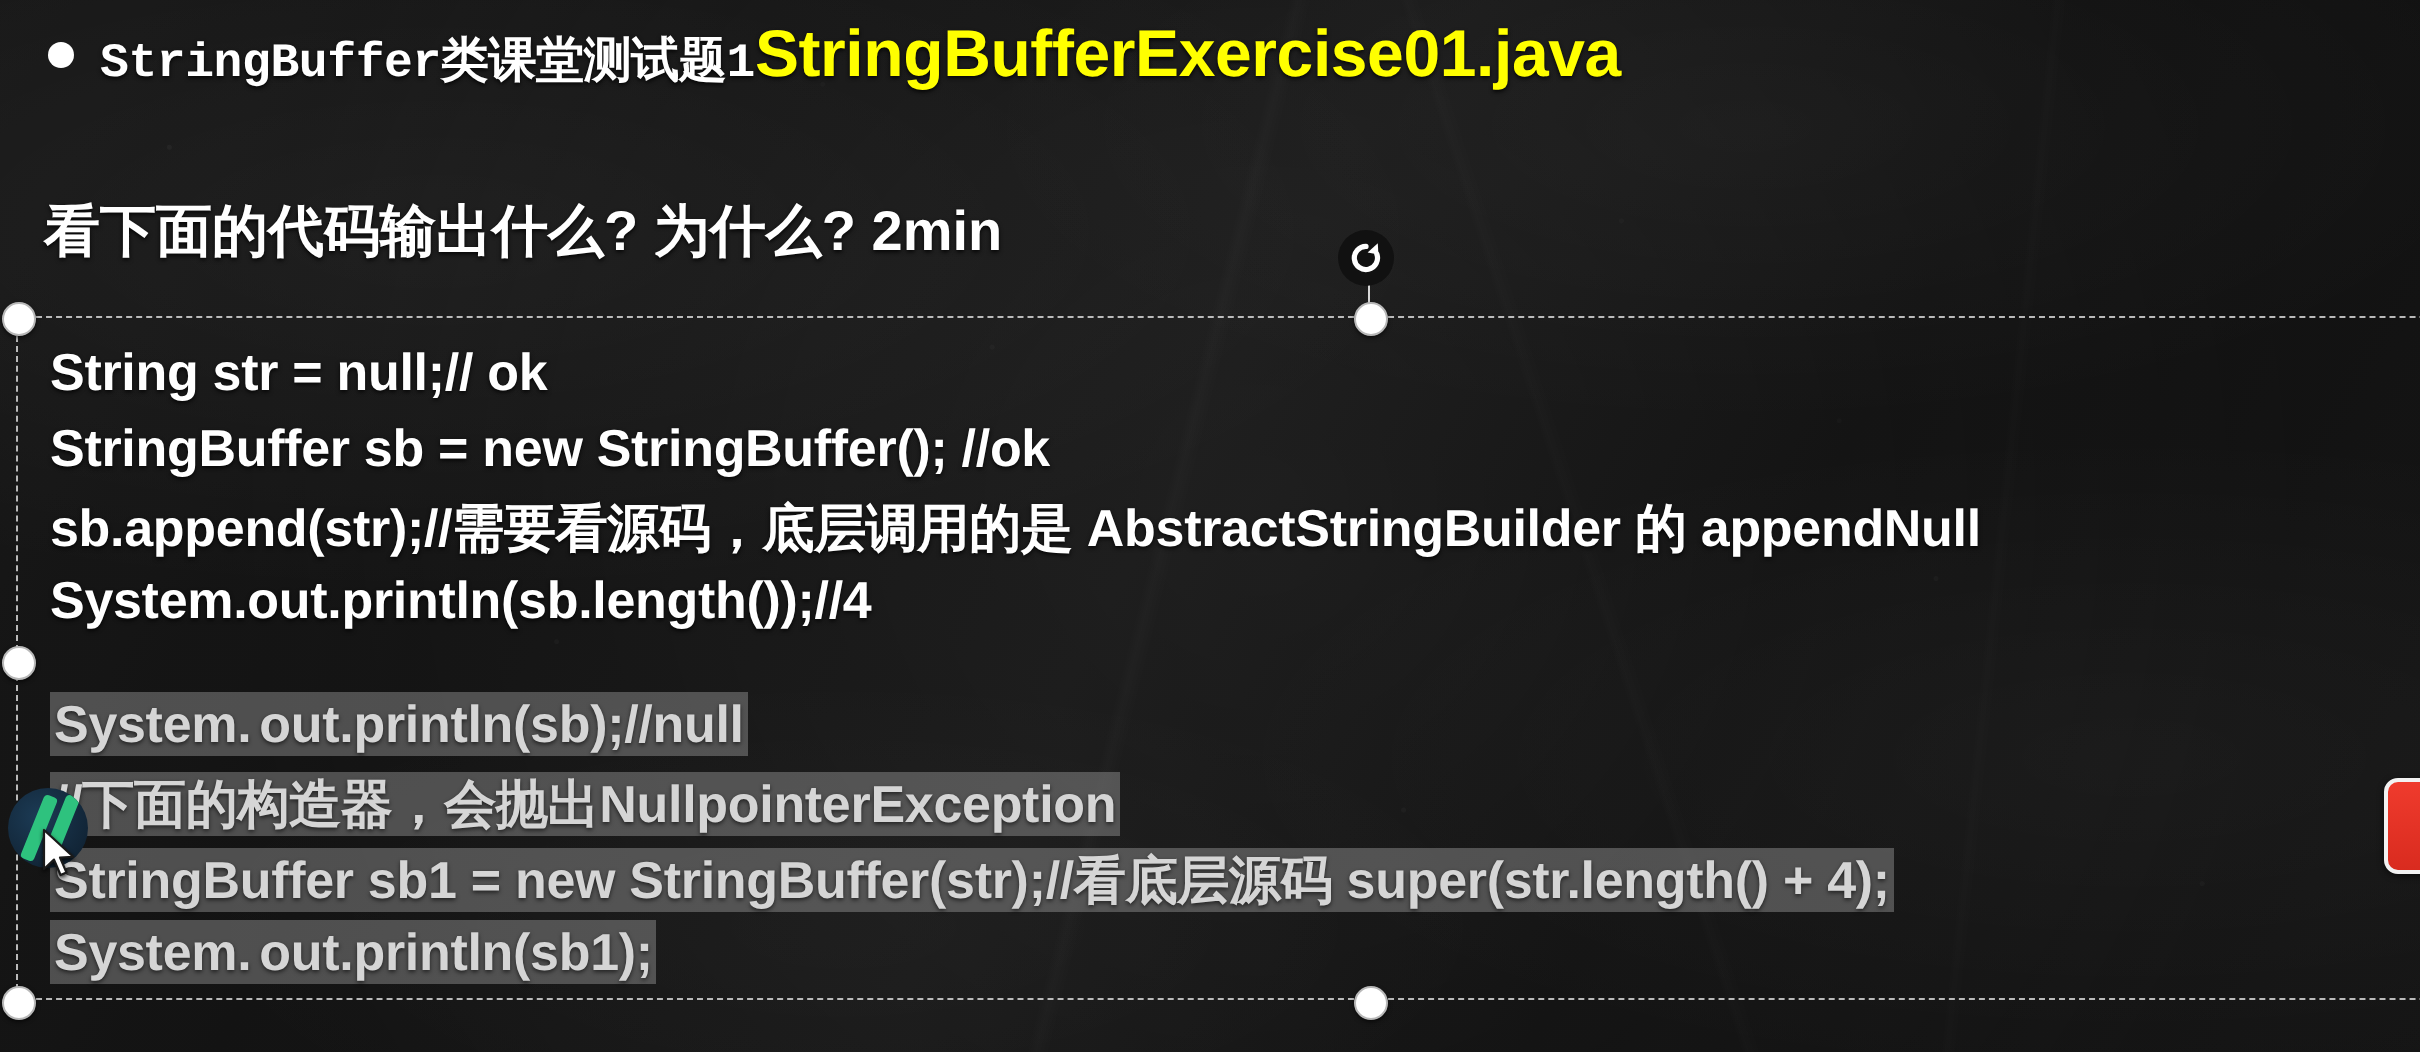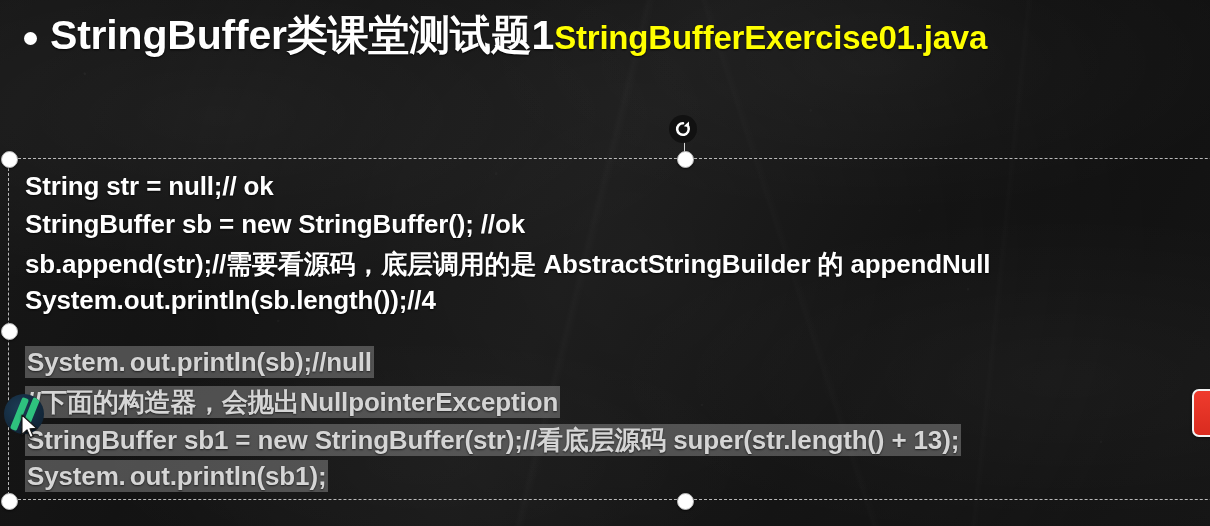--- a/index.html
+++ b/index.html
@@ -66,25 +66,26 @@
     width: 13px;
     height: 13px;
     border-radius: 50%;
     background: #ffffff;
     margin-right: 13px;
     position: relative;
     top: -4px;
     flex: none;
   }
   .title-main {
-    font-size: 41px;
+    font-size: 24px;
     font-weight: bold;
     color: #ffffff;
     letter-spacing: -0.2px;
     text-shadow: 0 1px 2px rgba(0,0,0,0.85);
+    font-family: Liberation Mono, monospace;
   }
   .title-file {
     font-size: 33px;
     font-weight: bold;
     color: #ffff00;
     letter-spacing: -0.2px;
     text-shadow: 0 1px 2px rgba(0,0,0,0.85);
   }
 
   
@@ -212,30 +213,31 @@
 <div id="slide">
   <div id="noise"></div>
   <div id="streaks"></div>
 
   <div id="title-row">
     <span id="bullet-dot"></span>
     <span class="title-main">StringBuffer类课堂测试题1</span>
     <span class="title-file">StringBufferExercise01.java</span>
   </div>
 
+  <div id="subtitle">看下面的代码输出什么? 为什么? 2min</div>
 
   <div id="textbox">
     <div id="code-lines">
         <div class="code-line" style="top: 12px;"><span>String str = null;// ok</span></div>
         <div class="code-line" style="top: 50px;"><span>StringBuffer sb = new StringBuffer(); //ok</span></div>
         <div class="code-line" style="top: 88px;"><span>sb.append(str);//需要看源码，底层调用的是 AbstractStringBuilder 的 appendNull</span></div>
         <div class="code-line" style="top: 126px;"><span>System.</span><span class="it">out.println(sb.length());//4</span></div>
         <div class="code-line dim" style="top: 188px;"><span class=" hl">System.</span><span class="it hl">out.println(sb);//null</span></div>
         <div class="code-line dim" style="top: 226px;"><span class="it hl">//下面的构造器，会抛出NullpointerException</span></div>
-        <div class="code-line dim" style="top: 264px;"><span class=" hl">StringBuffer sb1 = new StringBuffer(str);//看底层源码 super(str.length() + 13);</span></div>
+        <div class="code-line dim" style="top: 264px;"><span class=" hl">StringBuffer sb1 = new StringBuffer(str);//看底层源码 super(str.length() + 4);</span></div>
         <div class="code-line dim" style="top: 302px;"><span class=" hl">System.</span><span class="it hl">out.println(sb1);</span></div>
       </div>
   </div>
 
   <div id="rotate-stem"></div>
   <div id="rotate-handle">
     <svg width="18" height="18" viewBox="0 0 18 18" aria-hidden="true">
       <path d="M9 3.2A5.8 5.8 0 1 0 14.4 7" fill="none" stroke="#ffffff" stroke-width="2.6" stroke-linecap="round"></path>
       <path d="M14.9 1.6 L15.2 7.2 L9.8 6.2 Z" fill="#ffffff"></path>
     </svg>

